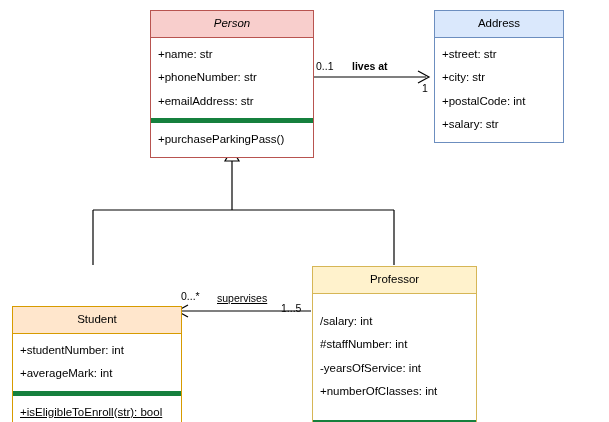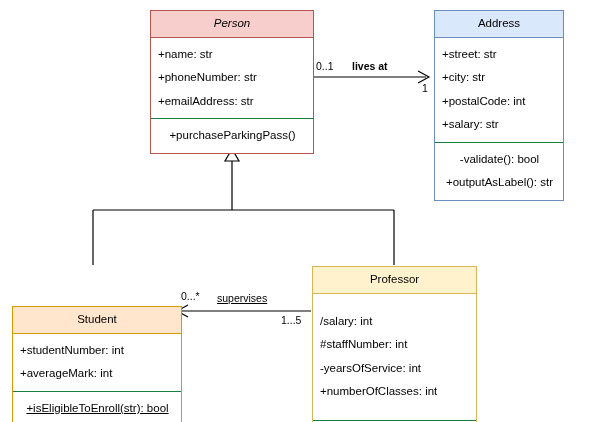--- a/index.html
+++ b/index.html
@@ -47,22 +47,21 @@
   }
   .uml-title.italic { font-style: italic; }
   .compartment {
     box-sizing: border-box;
     padding: 5px 0 5px 0;
     display: flex;
     flex-direction: column;
     justify-content: center;
   }
   .compartment + .compartment {
-    border-top: 1px solid #15803d;
-    align-items: center;
+    border-top: 5px solid #15803d;
   }
   .compartment.empty {
     min-height: 9px;
     padding: 0;
   }
   .member {
     font-size: 11.5px;
     color: #000000;
     line-height: 1;
     padding: 6px 6px 6px 7px;
@@ -134,24 +133,20 @@
   </div>
 
   <div class="uml-class cls-address" style="left:434px; top:10px; width:130px;">
     <div class="uml-title">Address</div>
     <div class="compartment">
       <div class="member">+street: str</div>
       <div class="member">+city: str</div>
       <div class="member">+postalCode: int</div>
       <div class="member">+salary: str</div>
     </div>
-    <div class="compartment">
-      <div class="member">-validate(): bool</div>
-      <div class="member">+outputAsLabel(): str</div>
-    </div>
   </div>
 
   <div class="uml-class cls-student" style="left:12px; top:266px; width:170px;margin-top:40px;">
     <div class="uml-title">Student</div>
     <div class="compartment">
       <div class="member">+studentNumber: int</div>
       <div class="member">+averageMark: int</div>
     </div>
     <div class="compartment">
       <div class="member static">+isEligibleToEnroll(str): bool</div>
@@ -172,15 +167,15 @@
   <div class="edge-label" style="left:316px; top:61px;">0..1</div>
 
   <div class="edge-label" style="left:352px; top:61px;font-weight:bold;">lives at</div>
 
   <div class="edge-label" style="left:422px; top:83px;">1</div>
 
   <div class="edge-label" style="left:181px; top:291px;">0...*</div>
 
   <div class="edge-label" style="left:217px; top:293px;text-decoration:underline;">supervises</div>
 
-  <div class="edge-label" style="left:281px; top:315px;">1...5</div>
+  <div class="edge-label" style="left:281px; top:303px;">1...5</div>
 
 </div>
 
 </body></html>

